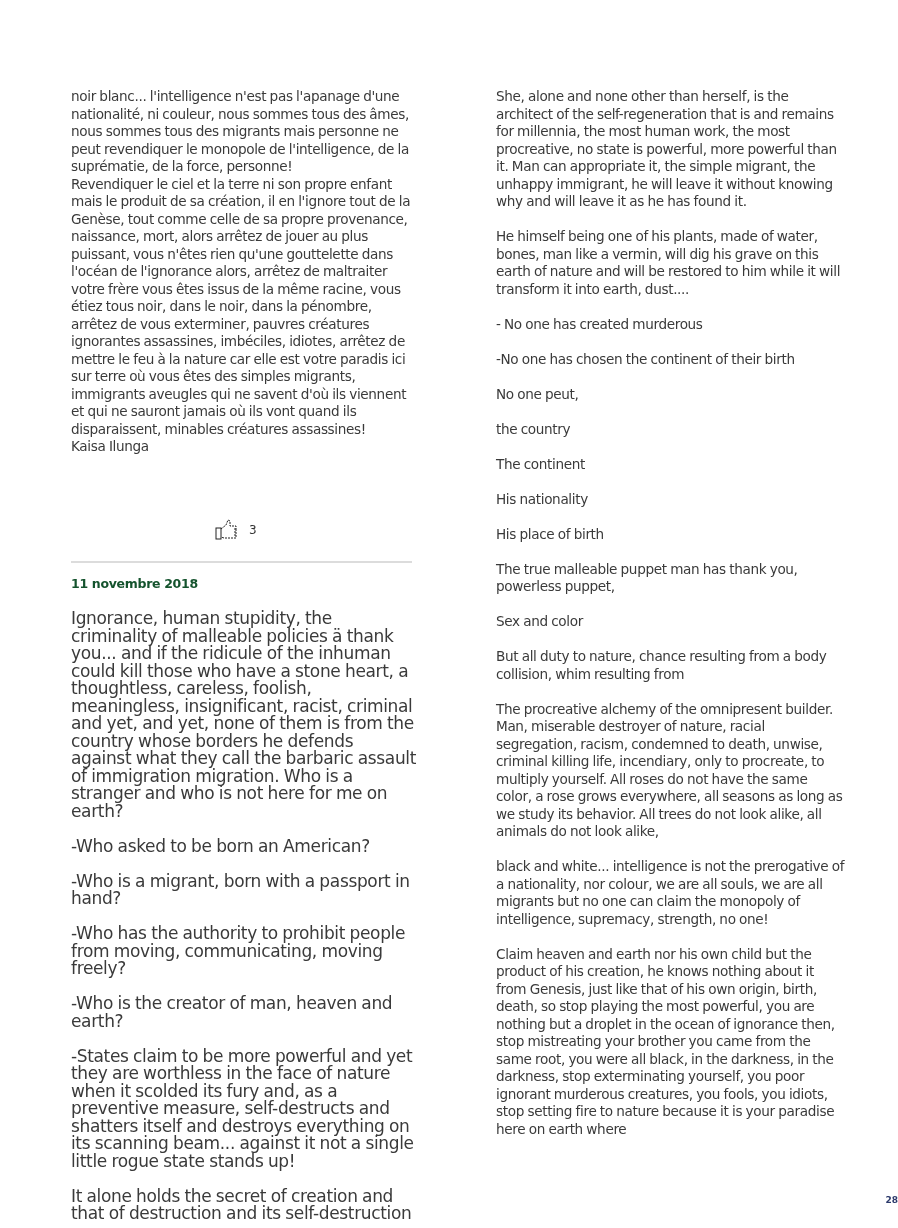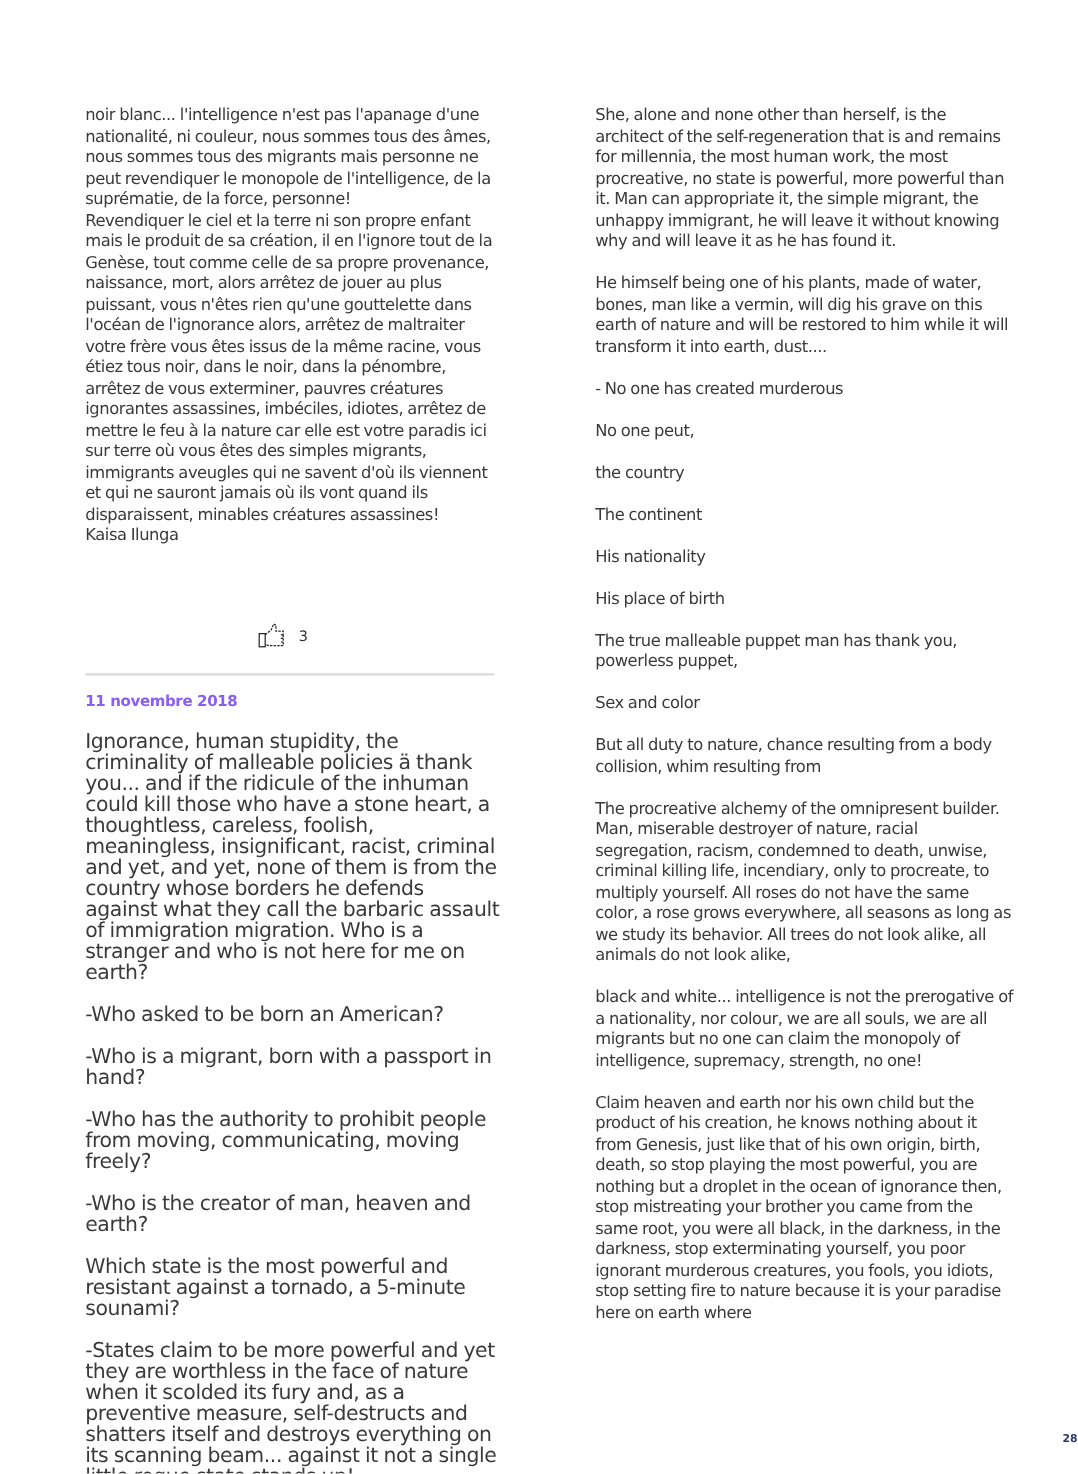--- a/index.html
+++ b/index.html
@@ -27,21 +27,21 @@
       font-size: 12px; color: #333;
     }
     .like-icon { width: 26px; height: 24px; }
     .divider {
       position: absolute; left: 71px; top: 561px; width: 341px; height: 2px;
       background: #dcdcdc;
     }
     .date-heading {
       position: absolute; left: 71px; top: 576px;
       font-family: "DejaVu Sans", sans-serif;
-      font-weight: bold; font-size: 12.5px; color: #8b5cf6;
+      font-weight: bold; font-size: 12.5px; color: #14532d;
       letter-spacing: -0.3px;
     }
     .post-body { position: absolute; left: 71px; top: 610px; width: 346px;
       font-size: 17px; line-height: 17.5px; letter-spacing: -0.35px; word-spacing: -0.5px; }
     .page-number {
       position: absolute; left: 0; right: 0; top: 1195px; text-align: right;
       font-size: 9px; font-weight: bold; color: #2c3a6b;
     }
   </style>
 </head>
@@ -64,29 +64,29 @@
 <div class="divider"></div>
 
 <div class="date-heading">11 novembre 2018</div>
 
 <div class="post-body">
   <p class="para">Ignorance, human stupidity, the criminality of malleable policies ä thank you... and if the ridicule of the inhuman could kill those who have a stone heart, a thoughtless, careless, foolish, meaningless, insignificant, racist, criminal and yet, and yet, none of them is from the country whose borders he defends against what they call the barbaric assault of immigration migration. Who is a stranger and who is not here for me on earth?</p>
   <p class="para">-Who asked to be born an American?</p>
   <p class="para">-Who is a migrant, born with a passport in hand?</p>
   <p class="para">-Who has the authority to prohibit people from moving, communicating, moving freely?</p>
   <p class="para">-Who is the creator of man, heaven and earth?</p>
-  <p class="para">Which state is the most powerful and resistant against a tornado, a 5-minute sounami?</p>
   <p class="para">-States claim to be more powerful and yet they are worthless in the face of nature when it scolded its fury and, as a preventive measure, self-destructs and shatters itself and destroys everything on its scanning beam... against it not a single little rogue state stands up!</p>
   <p class="para">It alone holds the secret of creation and that of destruction and its self-destruction</p>
 </div>
 
 <div class="col col-right">
   <p class="para">She, alone and none other than herself, is the architect of the self-regeneration that is and remains for millennia, the most human work, the most procreative, no state is powerful, more powerful than it. Man can appropriate it, the simple migrant, the unhappy immigrant, he will leave it without knowing why and will leave it as he has found it.</p>
   <p class="para">He himself being one of his plants, made of water, bones, man like a vermin, will dig his grave on this earth of nature and will be restored to him while it will transform it into earth, dust....</p>
   <p class="para">- No one has created murderous</p>
+  <p class="para">-No one has chosen the continent of their birth</p>
   <p class="para">No one peut,</p>
   <p class="para">the country</p>
   <p class="para">The continent</p>
   <p class="para">His nationality</p>
   <p class="para">His place of birth</p>
   <p class="para">The true malleable puppet man has thank you, powerless puppet,</p>
   <p class="para">Sex and color</p>
   <p class="para">But all duty to nature, chance resulting from a body collision, whim resulting from</p>
   <p class="para">The procreative alchemy of the omnipresent builder. Man, miserable destroyer of nature, racial segregation, racism, condemned to death, unwise, criminal killing life, incendiary, only to procreate, to multiply yourself. All roses do not have the same color, a rose grows everywhere, all seasons as long as we study its behavior. All trees do not look alike, all animals do not look alike,</p>
   <p class="para">black and white... intelligence is not the prerogative of a nationality, nor colour, we are all souls, we are all migrants but no one can claim the monopoly of intelligence, supremacy, strength, no one!</p>

